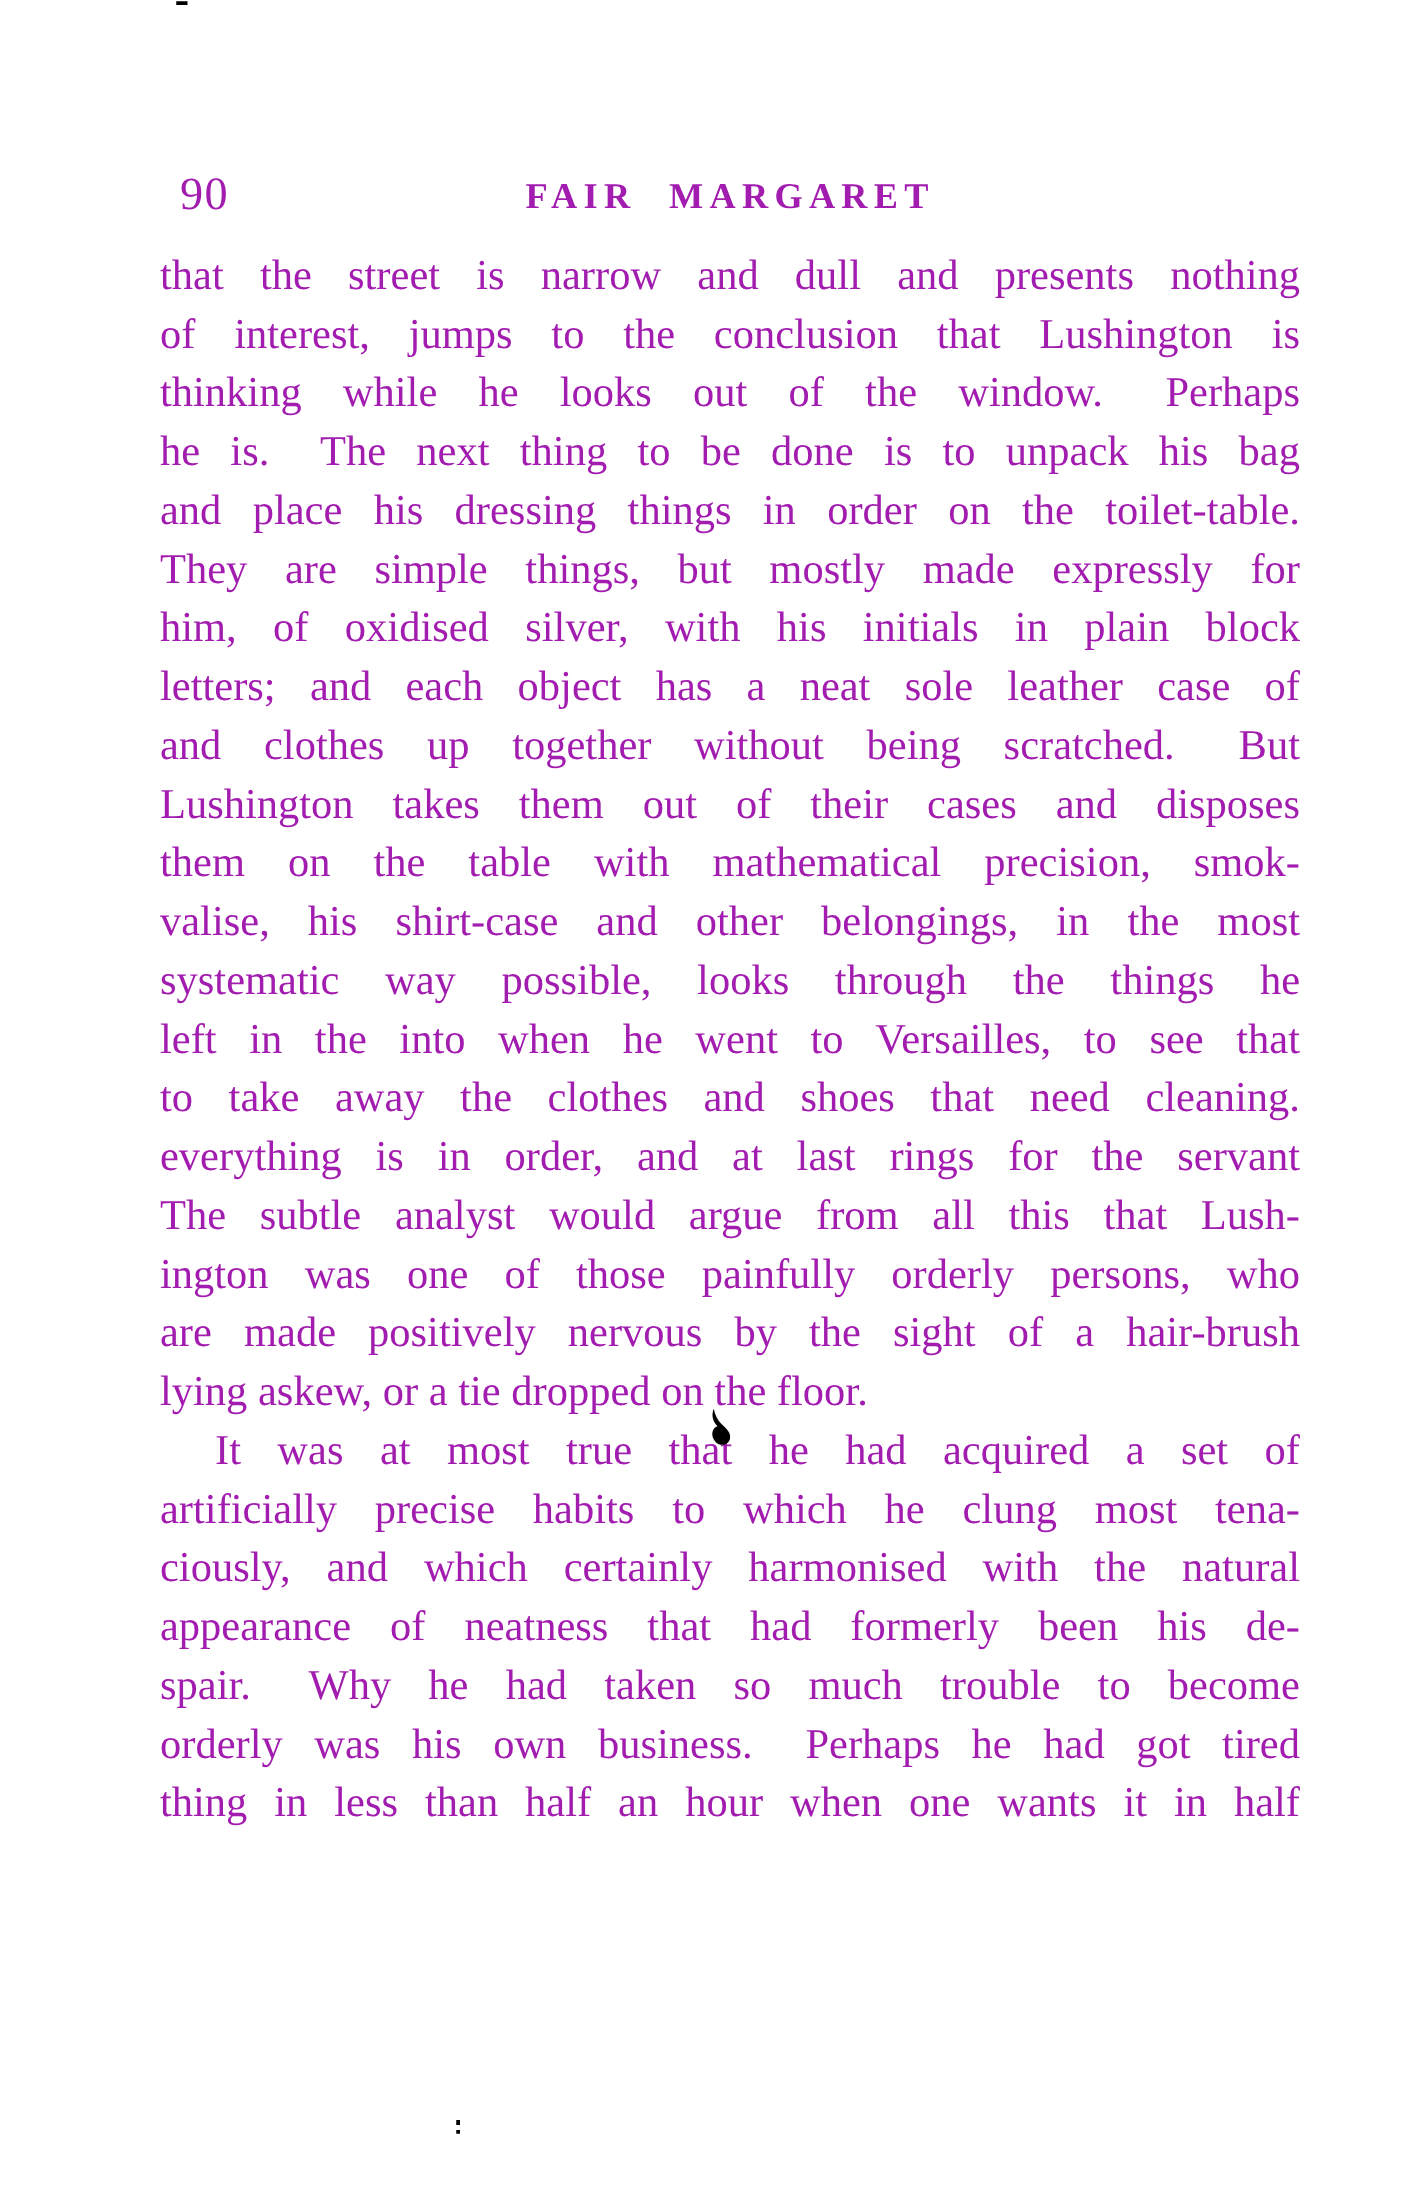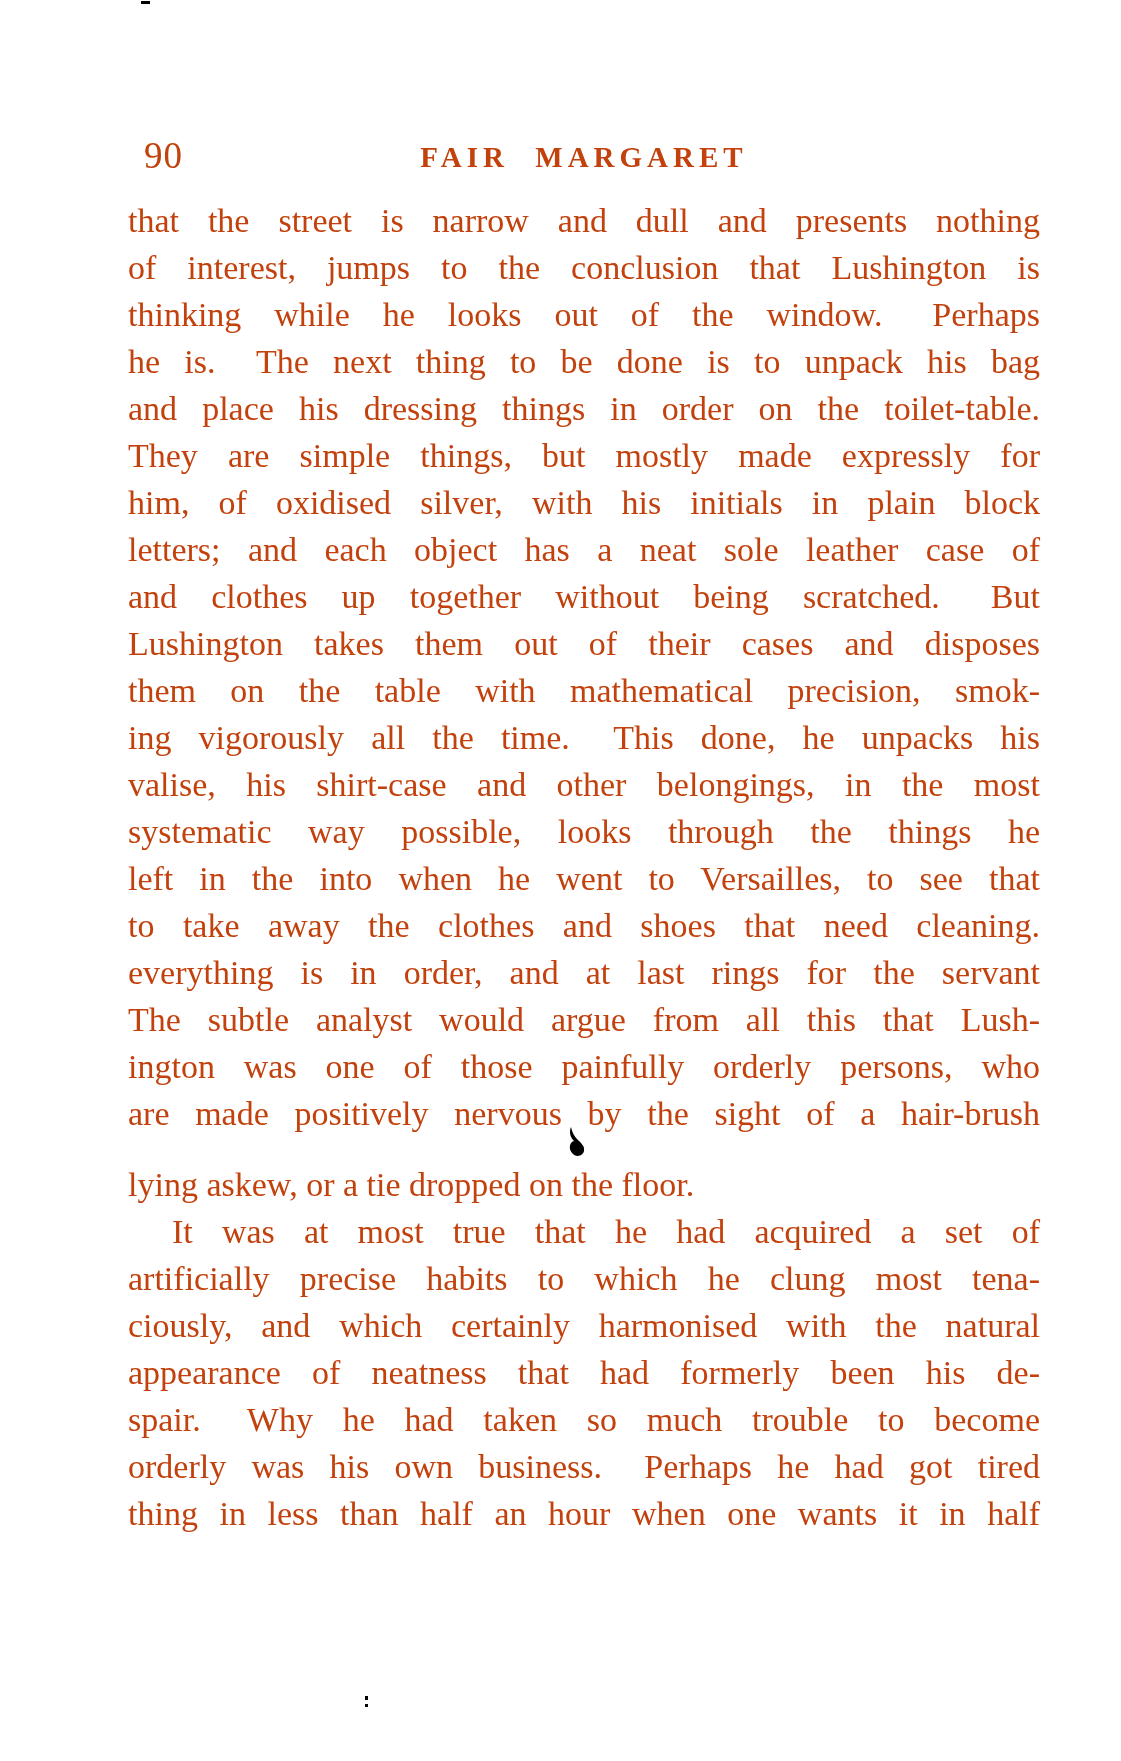--- a/index.html
+++ b/index.html
@@ -5,21 +5,21 @@
   html, body {
     margin: 0;
     padding: 0;
     background: #ffffff;
   }
   .page {
     position: relative;
     width: 1121px;
     height: 1761px;
     background: #ffffff;
-    color: #c2410c;
+    color: #a21caf;
     font-family: "Liberation Serif", serif;
     overflow: hidden;
   }
   .header-row {
     position: absolute;
     top: 136px;
     left: 128px;
     width: 912px;
     height: 44px;
   }
@@ -53,21 +53,20 @@
   }
   .line {
     text-align: justify;
     text-align-last: justify;
     -moz-text-align-last: justify;
     white-space: normal;
   }
   .line.end {
     text-align: left;
     text-align-last: left;
-    margin-top: 24px;
     -moz-text-align-last: left;
   }
   .line.justify-indent {
     text-indent: 44px;
   }
   
   .top-dash {
     position: absolute;
     left: 141px;
     top: 1px;
@@ -116,21 +115,20 @@
       <div class="line">of interest, jumps to the conclusion that Lushington is</div>
       <div class="line">thinking while he looks out of the window.  Perhaps</div>
       <div class="line">he is.  The next thing to be done is to unpack his bag</div>
       <div class="line">and place his dressing things in order on the toilet-table.</div>
       <div class="line">They are simple things, but mostly made expressly for</div>
       <div class="line">him, of oxidised silver, with his initials in plain block</div>
       <div class="line">letters; and each object has a neat sole leather case of</div>
       <div class="line">and clothes up together without being scratched.  But</div>
       <div class="line">Lushington takes them out of their cases and disposes</div>
       <div class="line">them on the table with mathematical precision, smok-</div>
-      <div class="line">ing vigorously all the time.  This done, he unpacks his</div>
       <div class="line">valise, his shirt-case and other belongings, in the most</div>
       <div class="line">systematic way possible, looks through the things he</div>
       <div class="line">left in the into when he went to Versailles, to see that</div>
       <div class="line">to take away the clothes and shoes that need cleaning.</div>
       <div class="line">everything is in order, and at last rings for the servant</div>
       <div class="line">The subtle analyst would argue from all this that Lush-</div>
       <div class="line">ington was one of those painfully orderly persons, who</div>
       <div class="line">are made positively nervous by the sight of a hair-brush</div>
       <div class="line end">lying askew, or a tie dropped on the floor.</div>
       <div class="line justify-indent">It was at most true that he had acquired a set of</div>

